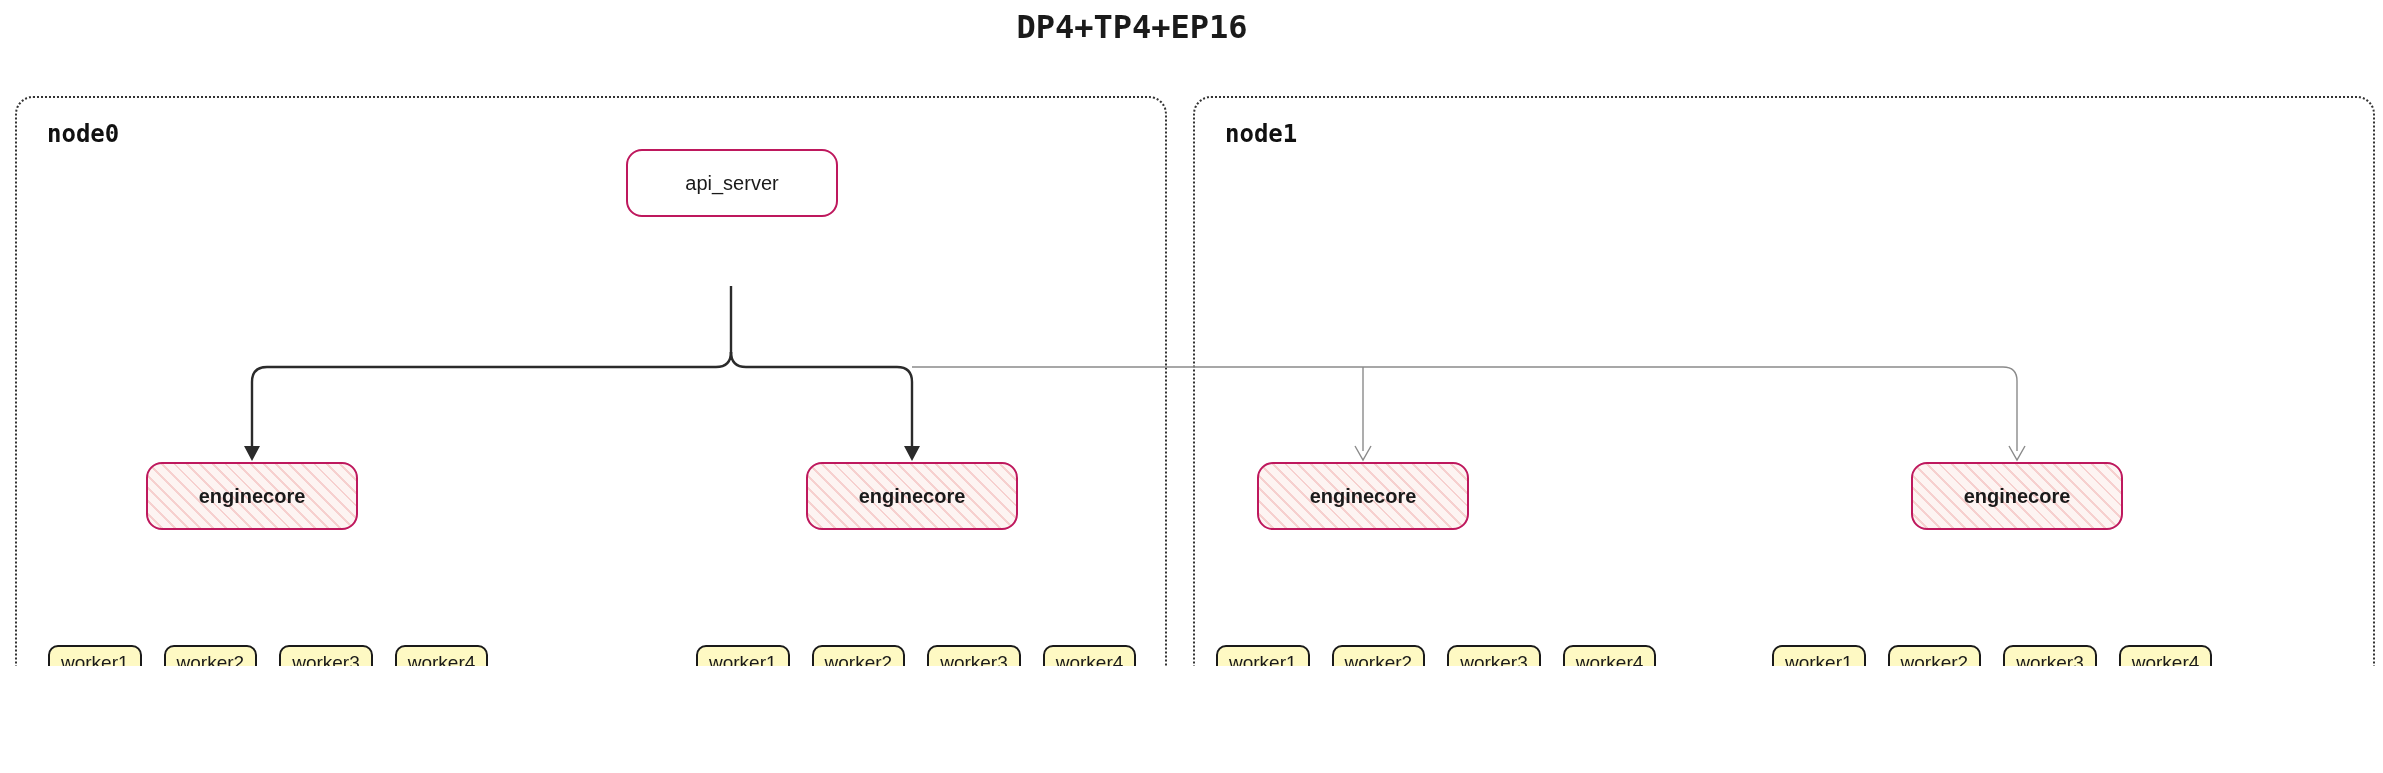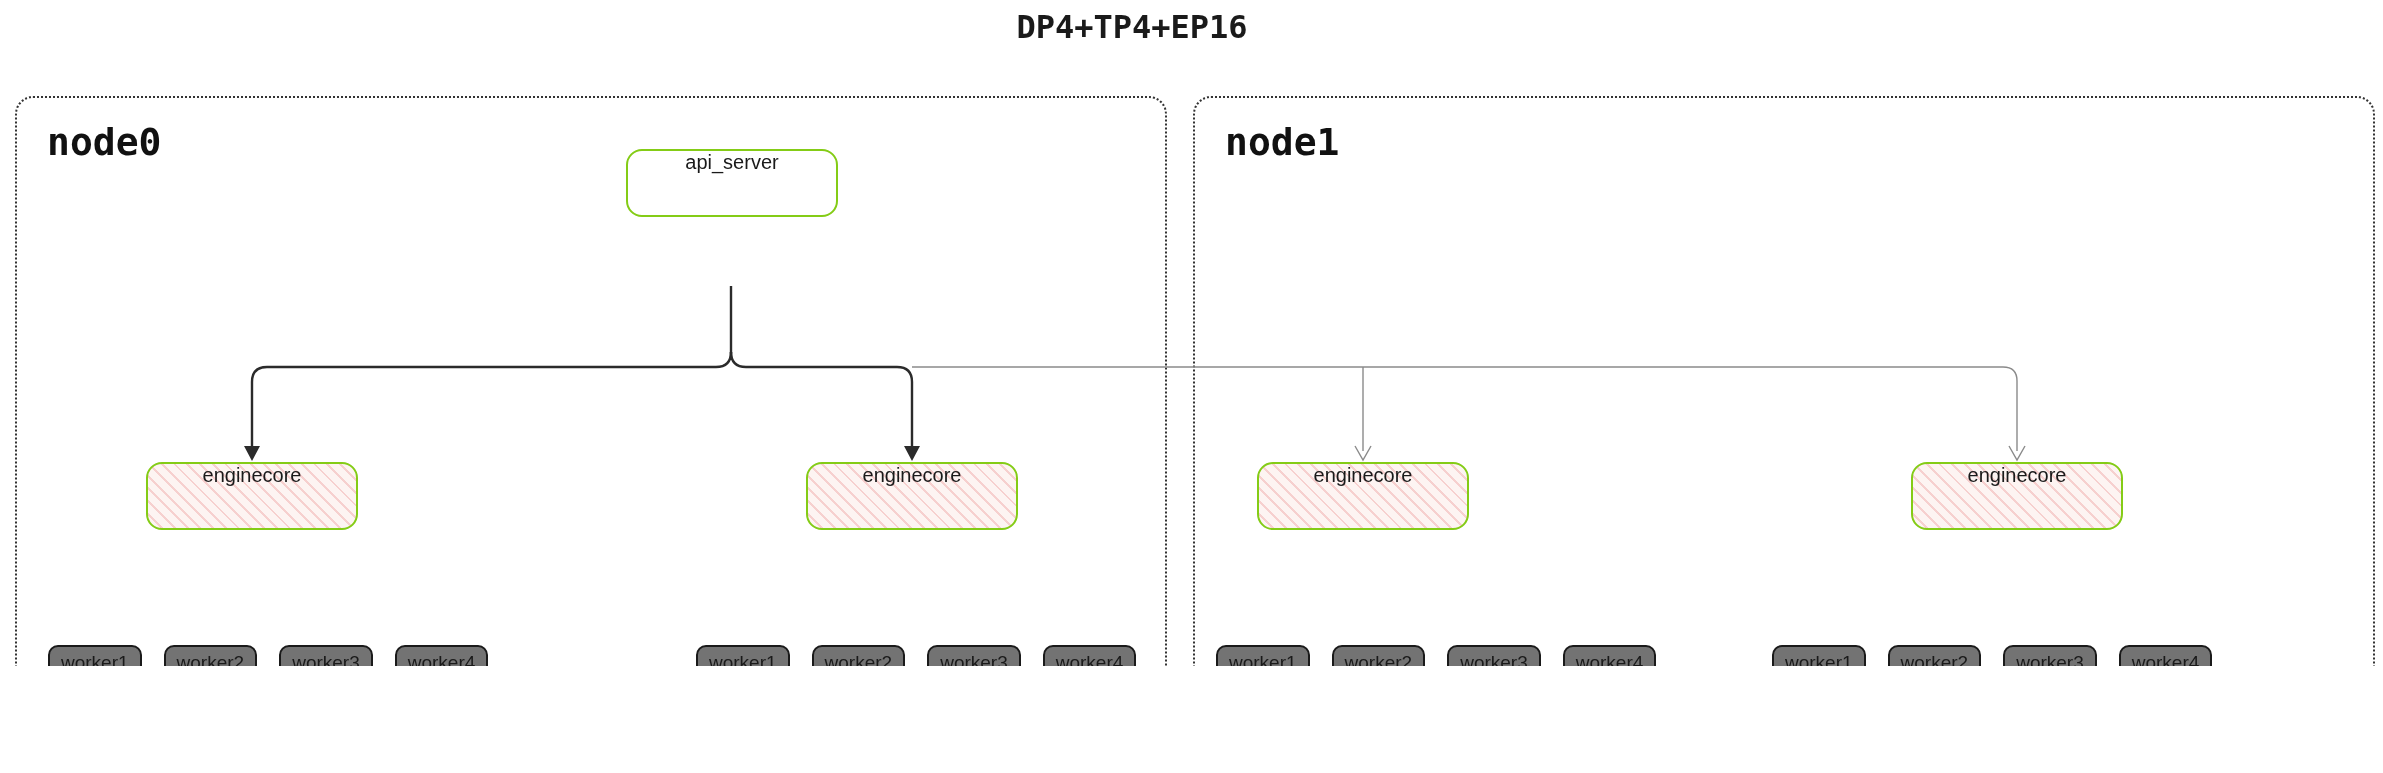--- a/index.html
+++ b/index.html
@@ -26,57 +26,58 @@
     position: absolute;
     border: 2px dotted #333333;
     border-radius: 18px;
     background: transparent;
   }
   .node-label {
     position: absolute;
     top: 22px;
     left: 30px;
     font-family: "DejaVu Sans Mono", monospace;
-    font-size: 38px;
+    font-size: 24px;
     font-weight: 700;
     color: #111111;
   }
   .box {
     position: absolute;
-    border: 2px solid #84cc16;
+    border: 2px solid #be185d;
     border-radius: 16px;
     display: flex;
-    align-items: flex-start;
+    align-items: center;
     justify-content: center;
     font-size: 20px;
     color: #1a1a1a;
     background: #ffffff;
     box-sizing: border-box;
   }
   .box.api { background: #ffffff; }
   .box.asyncllm {
     background-color: #f2faf3;
     background-image: repeating-linear-gradient(45deg,
       rgba(102, 187, 106, 0.22) 0 2px, transparent 2px 9px);
   }
   .box.enginecore {
     background-color: #fdf4f2;
     background-image: repeating-linear-gradient(45deg,
       rgba(229, 115, 115, 0.28) 0 2px, transparent 2px 9px);
+    font-weight: bold;
   }
   .wrow {
     position: absolute;
     top: 645px;
     display: flex;
     gap: 22px;
   }
   .worker {
     border: 2px solid #1a1a1a;
     border-radius: 10px;
-    background: #737373;
+    background: #fef9c3;
     padding: 5px 11px;
     font-size: 19px;
     color: #1a1a1a;
     white-space: nowrap;
   }
   svg.edges {
     position: absolute;
     top: 0; left: 0;
     pointer-events: none;
   }

